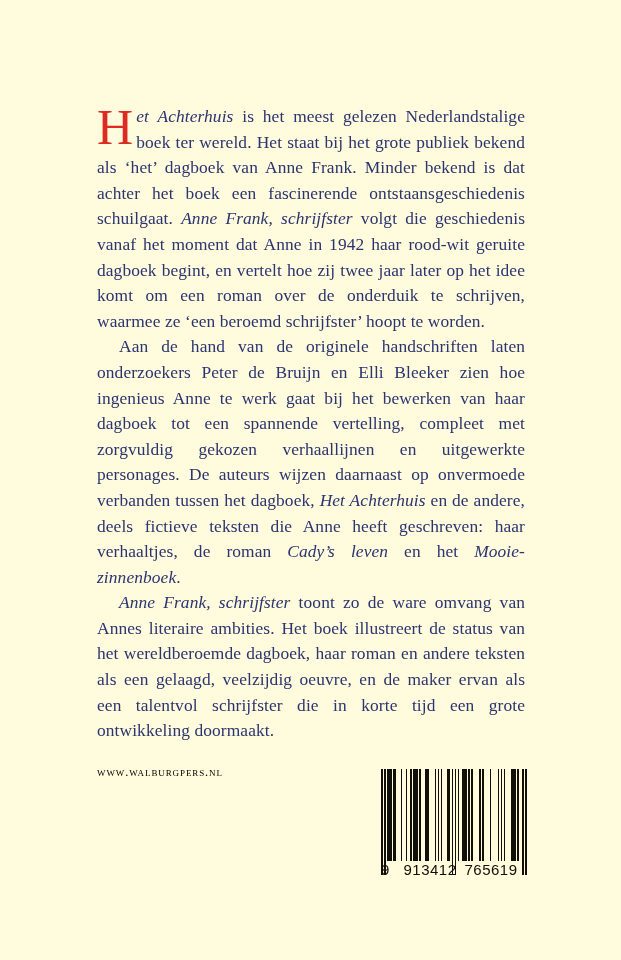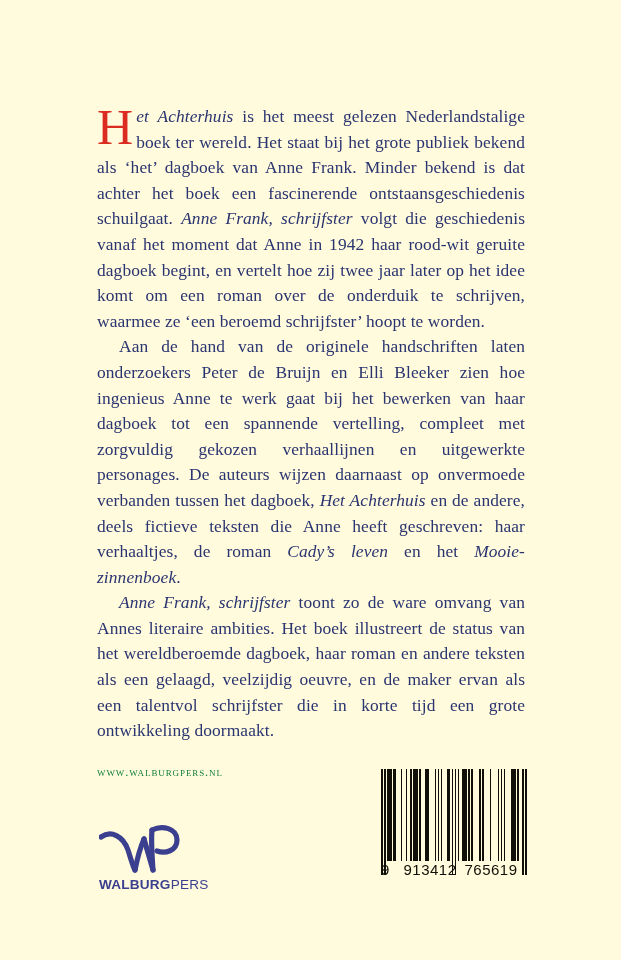--- a/index.html
+++ b/index.html
@@ -57,21 +57,21 @@
     font-weight: normal;
     font-family: "Liberation Serif", "DejaVu Serif", serif;
   }
 
   .site-url {
     position: absolute;
     left: 97px;
     top: 765px;
     font-size: 12.4px;
     letter-spacing: 0.9px;
-    color: #15803d;
+    color: #000000;
     font-variant: small-caps;
     font-family: "Liberation Serif", "DejaVu Serif", serif;
   }
 
   
   .logo {
     position: absolute;
     left: 99px;
     top: 824px;
     width: 104px;
@@ -132,37 +132,20 @@
   <div class="blurb">
     <p class="para">
       <span class="dropcap">H</span><span><i>et Achterhuis</i> is het meest gelezen Nederlandstalige boek ter wereld. Het staat bij het grote publiek bekend als ‘het’ dagboek van Anne Frank. Minder bekend is dat achter het boek een fascinerende ontstaansgeschiedenis schuilgaat. <i>Anne Frank, schrijfster</i> volgt die geschiedenis vanaf het moment dat Anne in 1942 haar rood-wit geruite dagboek begint, en vertelt hoe zij twee jaar later op het idee komt om een roman over de onderduik te schrijven, waarmee ze ‘een beroemd schrijfster’ hoopt te worden.</span>
     </p>
     <p class="para">Aan de hand van de originele handschriften laten onderzoekers Peter de Bruijn en Elli Bleeker zien hoe ingenieus Anne te werk gaat bij het bewerken van haar dagboek tot een spannende vertelling, compleet met zorgvuldig gekozen verhaallijnen en uitgewerkte personages. De auteurs wijzen daarnaast op onvermoede verbanden tussen het dagboek, <i>Het Achterhuis</i> en de andere, deels fictieve teksten die Anne heeft geschreven: haar verhaaltjes, de roman <i>Cady’s leven</i> en het <i>Mooie-zinnenboek</i>.</p>
     <p class="para"><i>Anne Frank, schrijfster</i> toont zo de ware omvang van Annes literaire ambities. Het boek illustreert de status van het wereldberoemde dagboek, haar roman en andere teksten als een gelaagd, veelzijdig oeuvre, en de maker ervan als een talentvol schrijfster die in korte tijd een grote ontwikkeling doormaakt.</p>
   </div>
 
   <div class="site-url">www.walburgpers.nl</div>
 
-  <div class="logo">
-    <svg class="logo-mark" viewBox="0 0 86 50" aria-hidden="true">
-      <g fill="none" stroke="#3B3F8F" stroke-linecap="round" stroke-linejoin="round">
-
-        <path d="M2 13 C 12 6, 24 12, 29 26 C 32 35, 34 43, 36 46" stroke-width="5.2"></path>
-
-        <path d="M36 46 C 38 36, 41 24, 45 15" stroke-width="5.2"></path>
-
-        <path d="M45 15 C 48 25, 51 36, 54 46" stroke-width="5.2"></path>
-
-        <path d="M54 46 C 53 32, 52 16, 53 6" stroke-width="5.2"></path>
-
-        <path d="M53 6 C 63 1, 78 4, 78 16 C 78 27, 66 30, 58 27" stroke-width="5.2"></path>
-      </g>
-    </svg>
-    <span class="logo-wordmark"><span class="wm-a">WALBURG</span><span class="wm-b">PERS</span></span>
-  </div>
 
   <div class="barcode">
     <div class="barcode-bars">
         <span style="width: 1.53684px; height: 106px;"></span>
         <span style="width: 1.53684px; height: 106px; background: transparent;"></span>
         <span style="width: 1.53684px; height: 106px;"></span>
         <span style="width: 1.53684px; height: 92px; background: transparent;"></span>
         <span style="width: 4.61053px; height: 92px;"></span>
         <span style="width: 1.53684px; height: 92px; background: transparent;"></span>
         <span style="width: 3.07368px; height: 92px;"></span>

